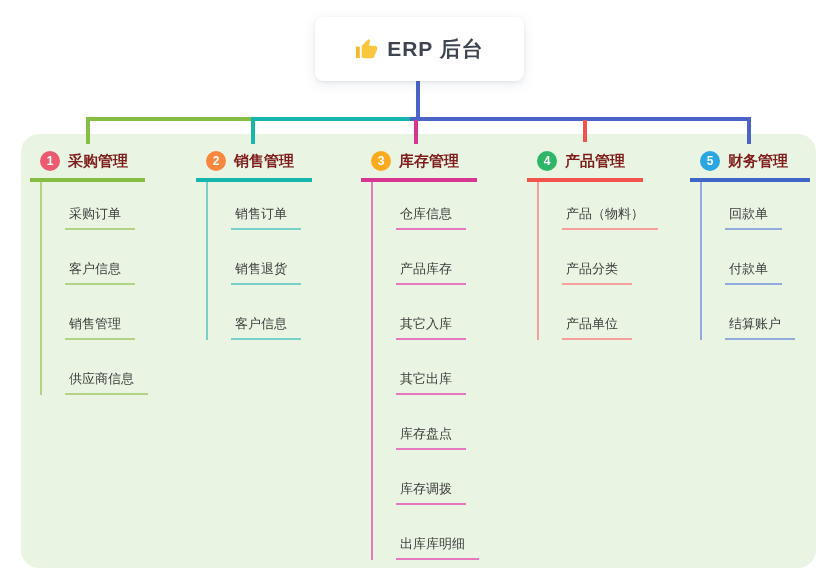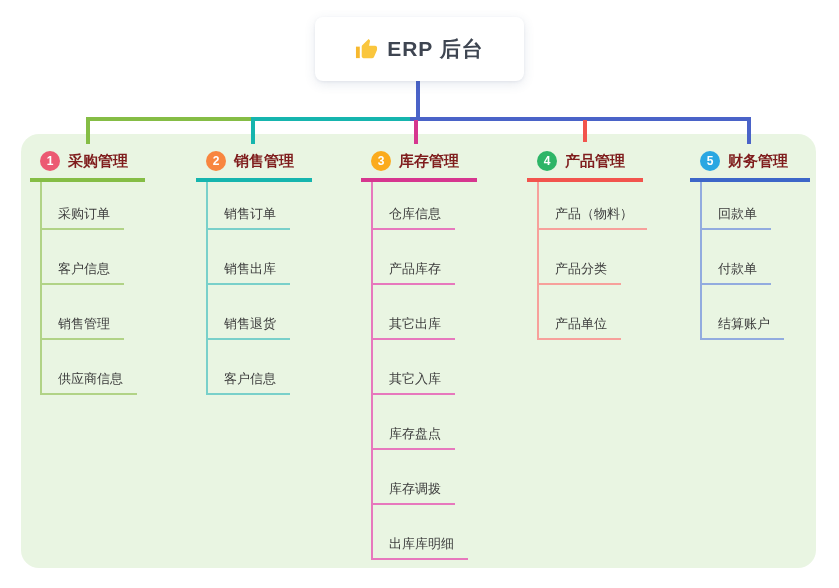--- a/index.html
+++ b/index.html
@@ -47,23 +47,23 @@
     display:flex;align-items:center;justify-content:center;
   }
   .branch-title{font-size:15px;font-weight:bold;color:#7f1d1d;white-space:nowrap;}
   .branch ul{
     margin:0 0 0 10px;padding:0;list-style:none;
     border-left:2px solid var(--child-line);
   }
   .branch li{
     box-sizing:border-box;height:55px;width:max-content;
     display:flex;align-items:flex-end;
-    padding:0 14px 5px 16px;
+    padding:0 14px 5px 4px;
     border-bottom:2px solid var(--child-line);
-    font-size:13px;color:#3c3c3c;white-space:nowrap;
+    font-size:13px;color:#3c3c3c;white-space:nowrap;margin-left:23px;
   }
   .branch li:first-child{height:48px;}
   .b1{left:30px;width:115px;}
   .b2{left:196px;width:116px;}
   .b3{left:361px;width:116px;}
   .b4{left:527px;width:116px;}
   .b5{left:690px;width:120px;}
 </style>
 </head>
 <body>
@@ -103,36 +103,35 @@
   </ul>
 </div>
 
 <div class="branch b2" style="--line: #16b5ae; --child-line: #79d0ca; --badge: #f8863f;">
   <div class="branch-header">
     <span class="badge">2</span>
     <span class="branch-title">销售管理</span>
   </div>
   <ul>
     <li>销售订单</li>
-    <li>销售出库</li>
     <li>销售退货</li>
     <li>客户信息</li>
   </ul>
 </div>
 
 <div class="branch b3" style="--line: #d6368f; --child-line: #e778bd; --badge: #fbab1d;">
   <div class="branch-header">
     <span class="badge">3</span>
     <span class="branch-title">库存管理</span>
   </div>
   <ul>
     <li>仓库信息</li>
     <li>产品库存</li>
+    <li>其它入库</li>
     <li>其它出库</li>
-    <li>其它入库</li>
     <li>库存盘点</li>
     <li>库存调拨</li>
     <li>出库库明细</li>
   </ul>
 </div>
 
 <div class="branch b4" style="--line: #f2544d; --child-line: #f7a09b; --badge: #2eb567;">
   <div class="branch-header">
     <span class="badge">4</span>
     <span class="branch-title">产品管理</span>

